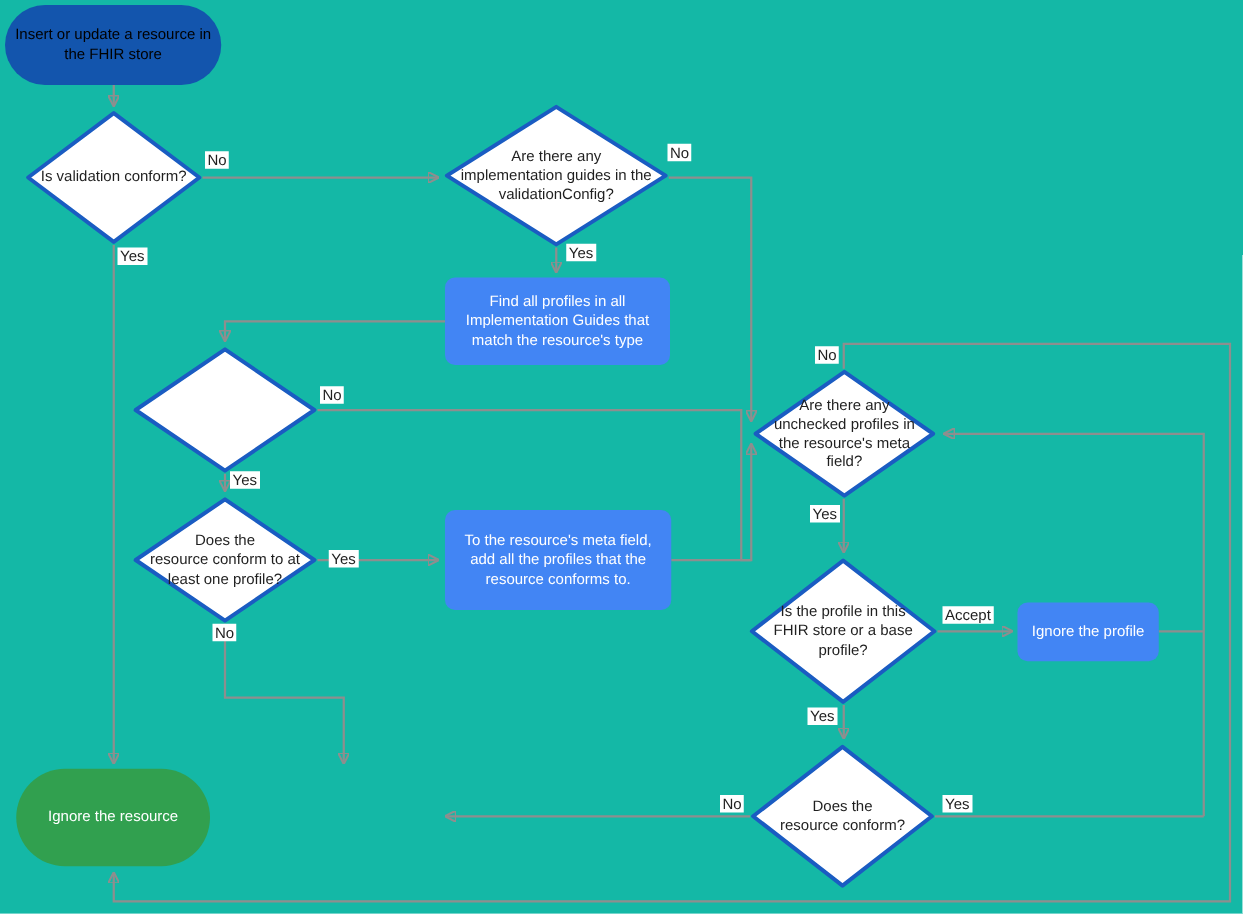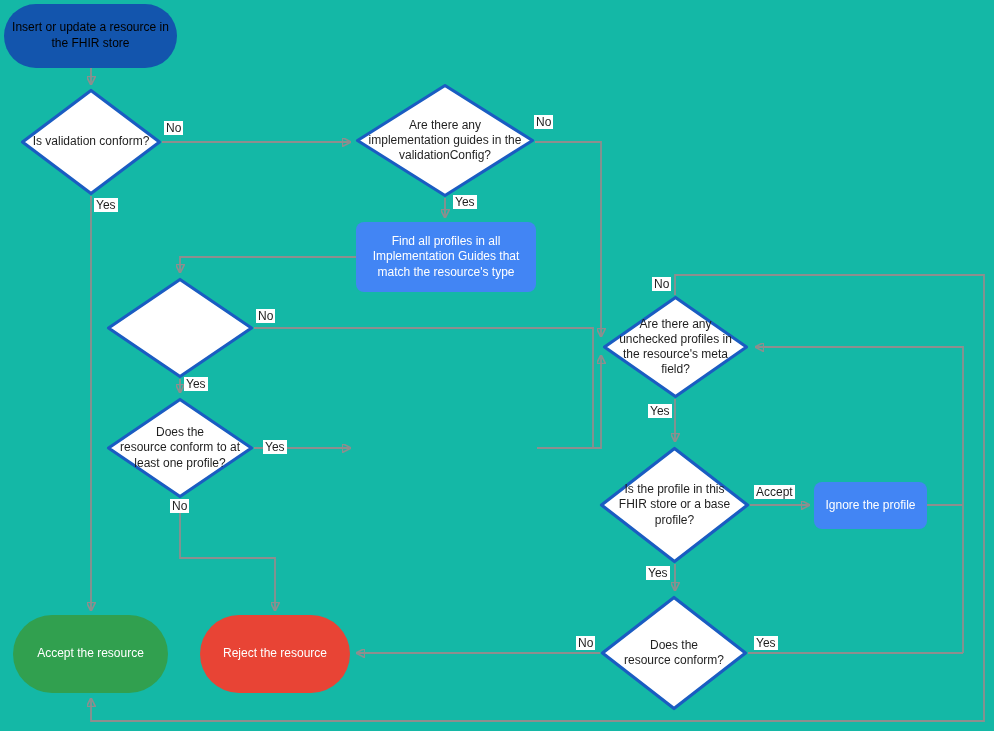--- a/index.html
+++ b/index.html
@@ -116,20 +116,25 @@
 
   <div class="node diamond" style="left:106px;top:397px;width:148px;height:102px;">
     <svg class="dshape" width="148" height="102">
       <polygon points="74,2.5 145.5,51 74,99.5 2.5,51"></polygon>
       </svg>
     <span class="nlabel">Does the
 resource conform to at
 least one profile?</span>
   </div>
 
+  <div class="node process" style="left:356px;top:408px;width:181px;height:80px;">
+    <span class="nlabel">To the resource's meta field,
+add all the profiles that the
+resource conforms to.</span>
+  </div>
 
   <div class="node diamond" style="left:602px;top:295px;width:147px;height:104px;">
     <svg class="dshape" width="147" height="104">
       <polygon points="73.5,2.5 144.5,52 73.5,101.5 2.5,52"></polygon>
       </svg>
     <span class="nlabel">Are there any
 unchecked profiles in
 the resource's meta
 field?</span>
   </div>
@@ -149,26 +154,23 @@
 
   <div class="node diamond" style="left:600px;top:595px;width:148px;height:116px;">
     <svg class="dshape" width="148" height="116">
       <polygon points="74,2.5 145.5,58 74,113.5 2.5,58"></polygon>
       </svg>
     <span class="nlabel">Does the
 resource conform?</span>
   </div>
 
   <div class="node pill accept-pill" style="left:13px;top:615px;width:155px;height:78px;">
-    <span class="nlabel">Accept the resource</span>
+    <span class="nlabel">Ignore the resource</span>
   </div>
 
-  <div class="node pill reject-pill" style="left:200px;top:615px;width:150px;height:78px;">
-    <span class="nlabel">Reject the resource</span>
-  </div>
 
   <span class="elabel" style="left:164px;top:121px;">No</span>
   <span class="elabel" style="left:94px;top:198px;">Yes</span>
   <span class="elabel" style="left:534px;top:115px;">No</span>
   <span class="elabel" style="left:453px;top:195px;">Yes</span>
   <span class="elabel" style="left:256px;top:309px;">No</span>
   <span class="elabel" style="left:184px;top:377px;">Yes</span>
   <span class="elabel" style="left:263px;top:440px;">Yes</span>
   <span class="elabel" style="left:170px;top:499px;">No</span>
   <span class="elabel" style="left:652px;top:277px;">No</span>

